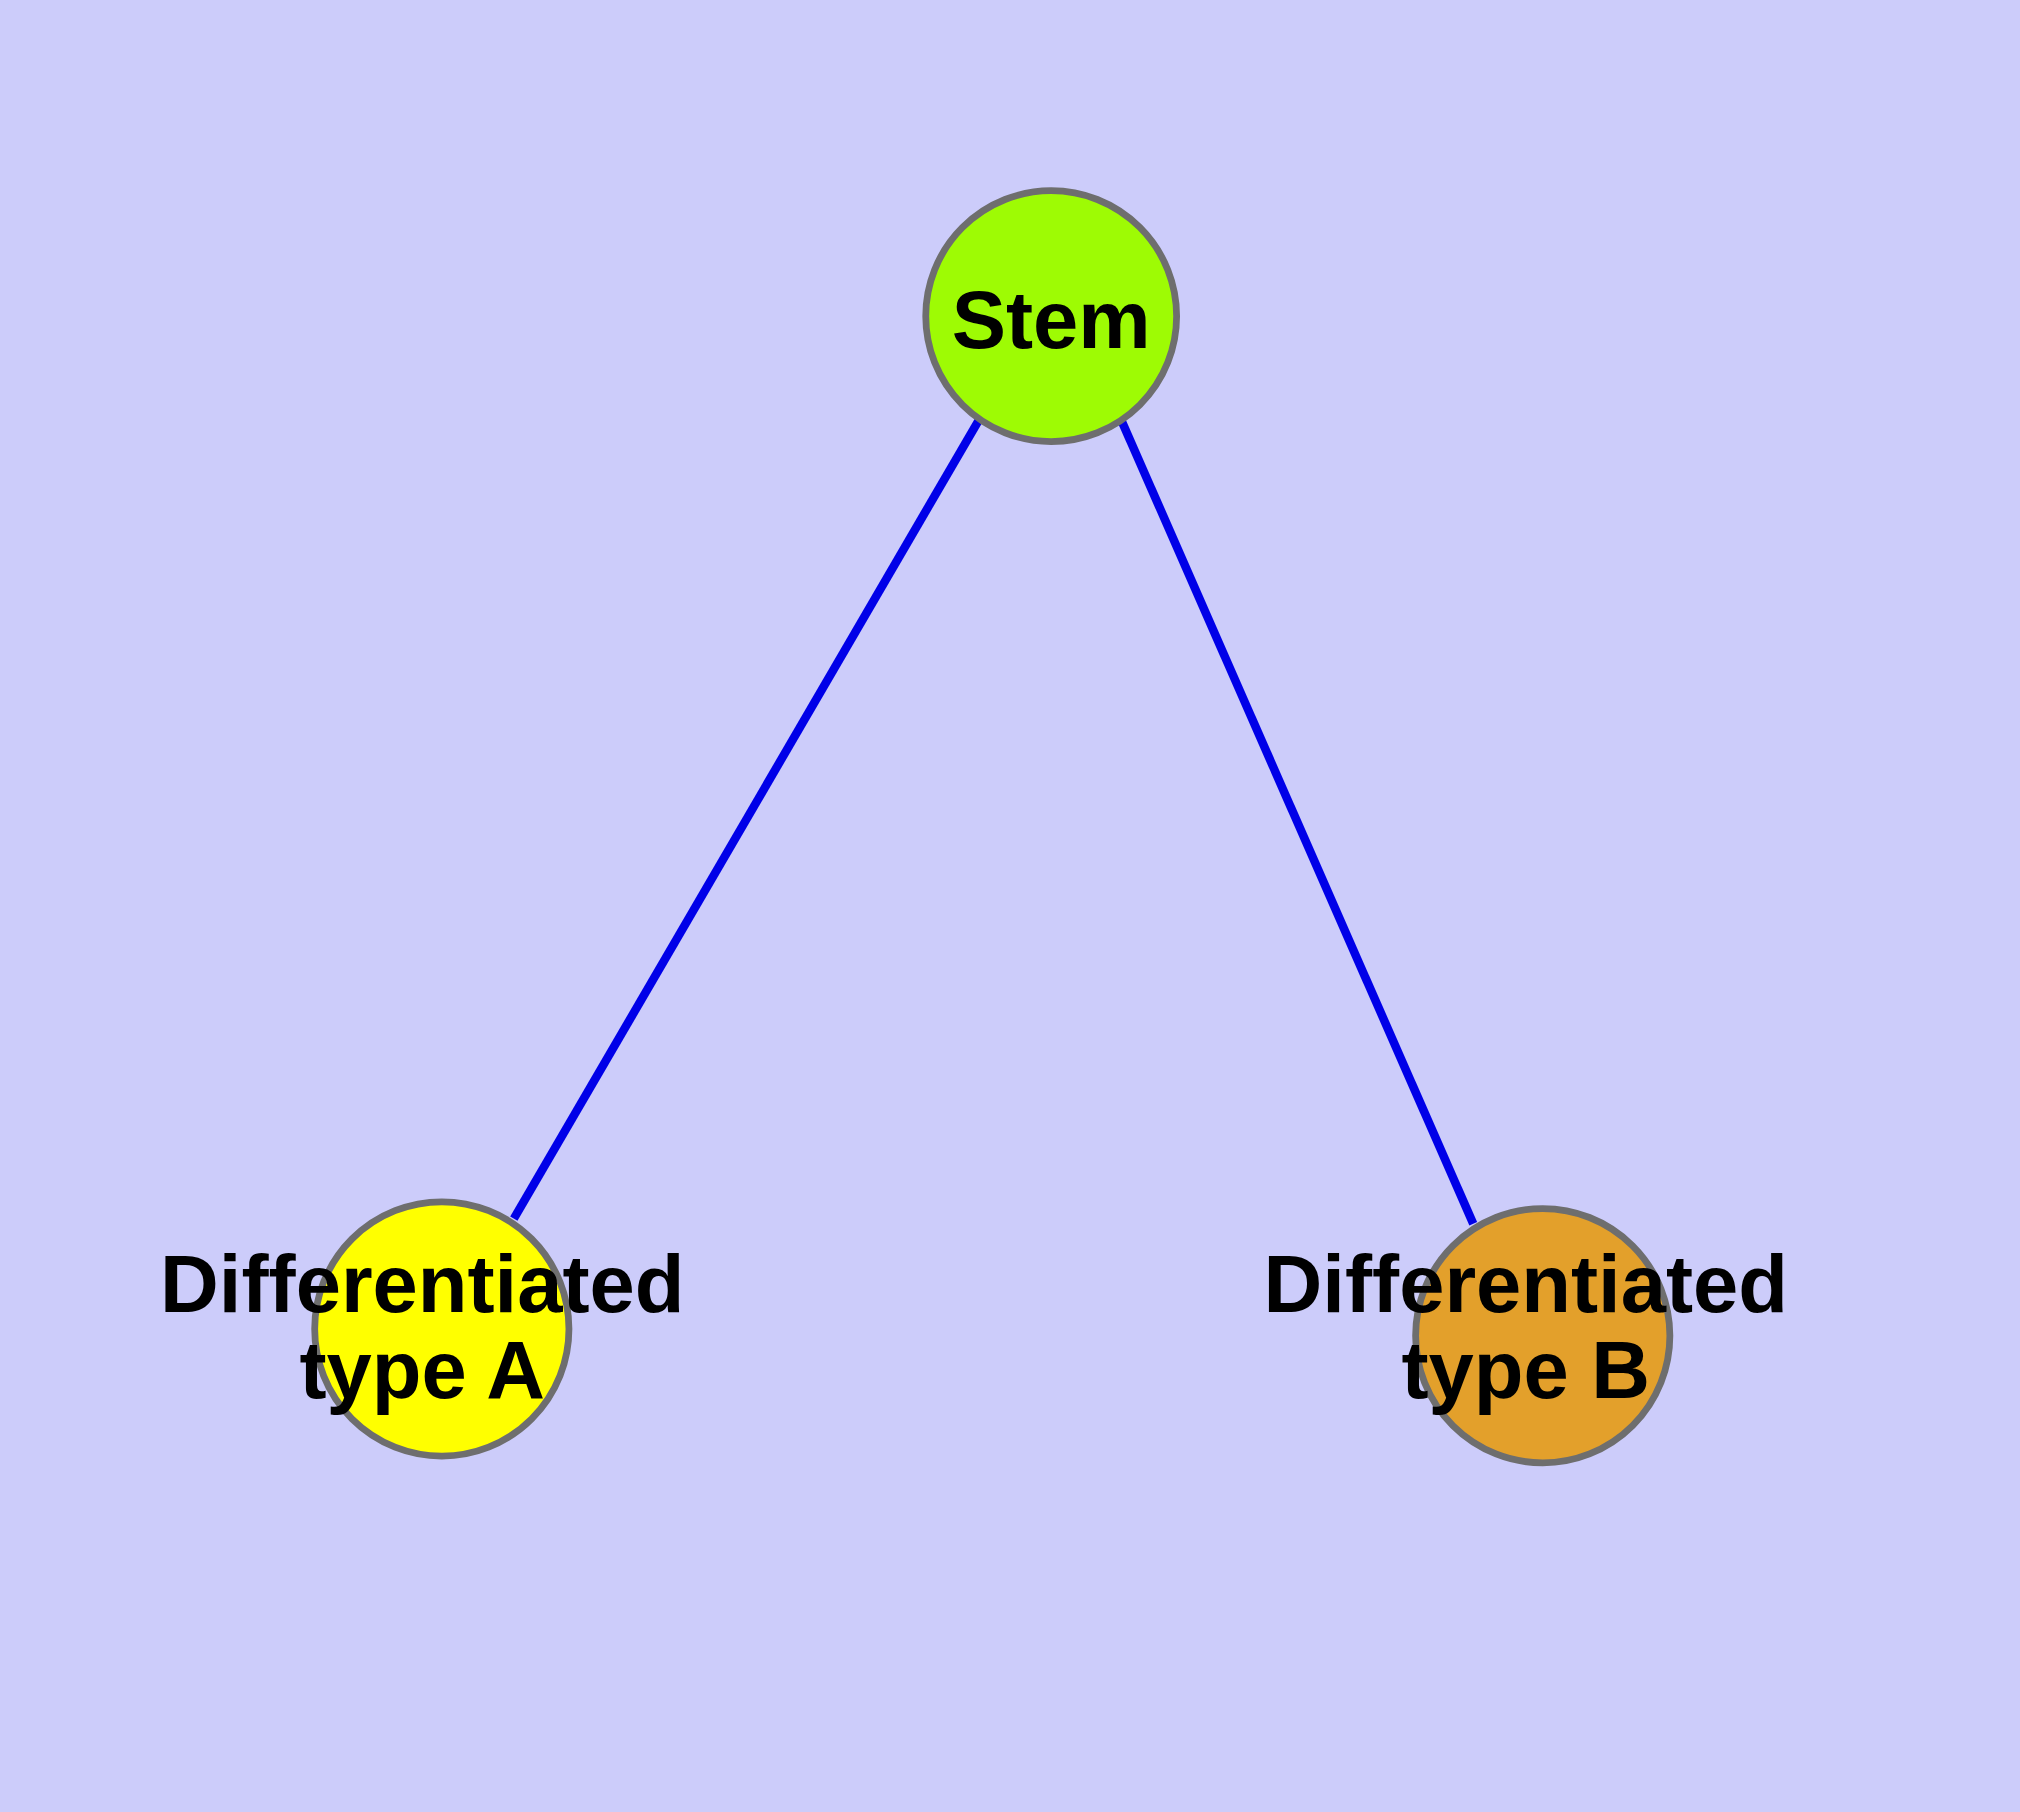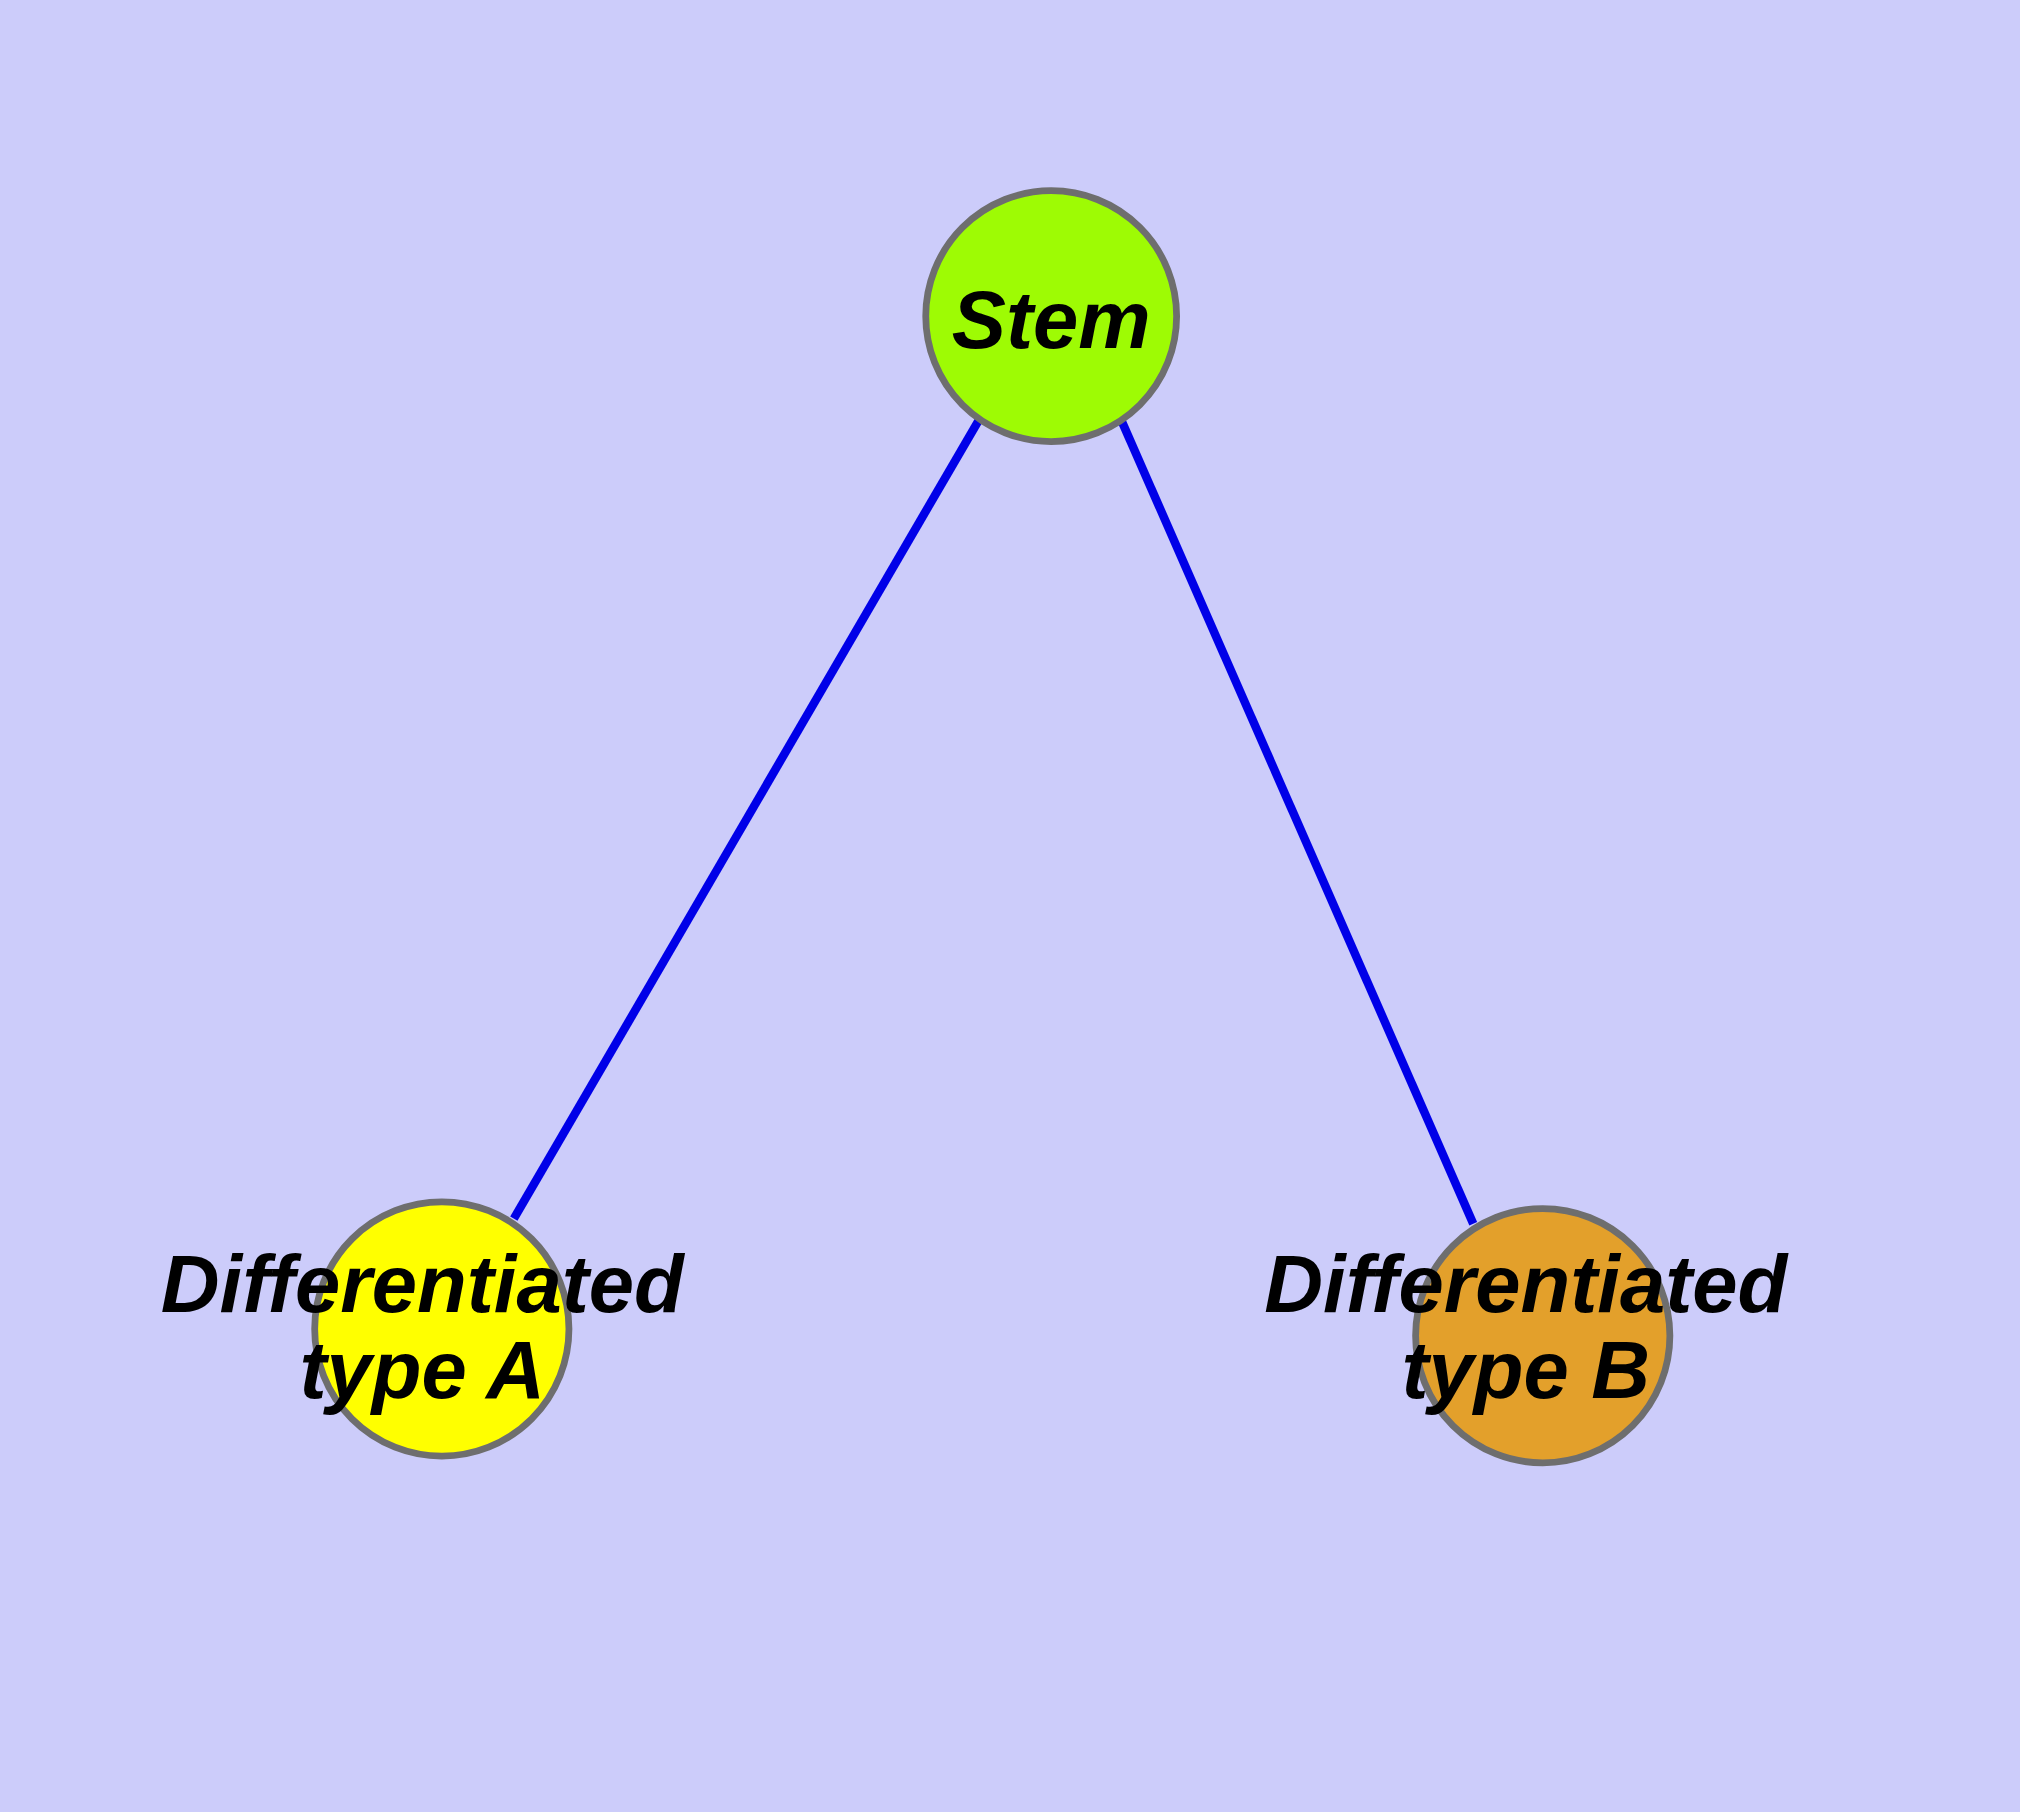--- a/index.html
+++ b/index.html
@@ -7,21 +7,20 @@
     padding: 0;
     background: #ccccfa;
   }
   #canvas {
     position: relative;
     width: 2021px;
     height: 1812px;
     background: #ccccfa;
     overflow: hidden;
     font-family: "Liberation Sans", sans-serif;
-    font-style: italic;
   }
   #graph-svg {
     position: absolute;
     top: 0;
     left: 0;
     width: 2021px;
     height: 1812px;
     display: block;
   }
   .node-circle {

